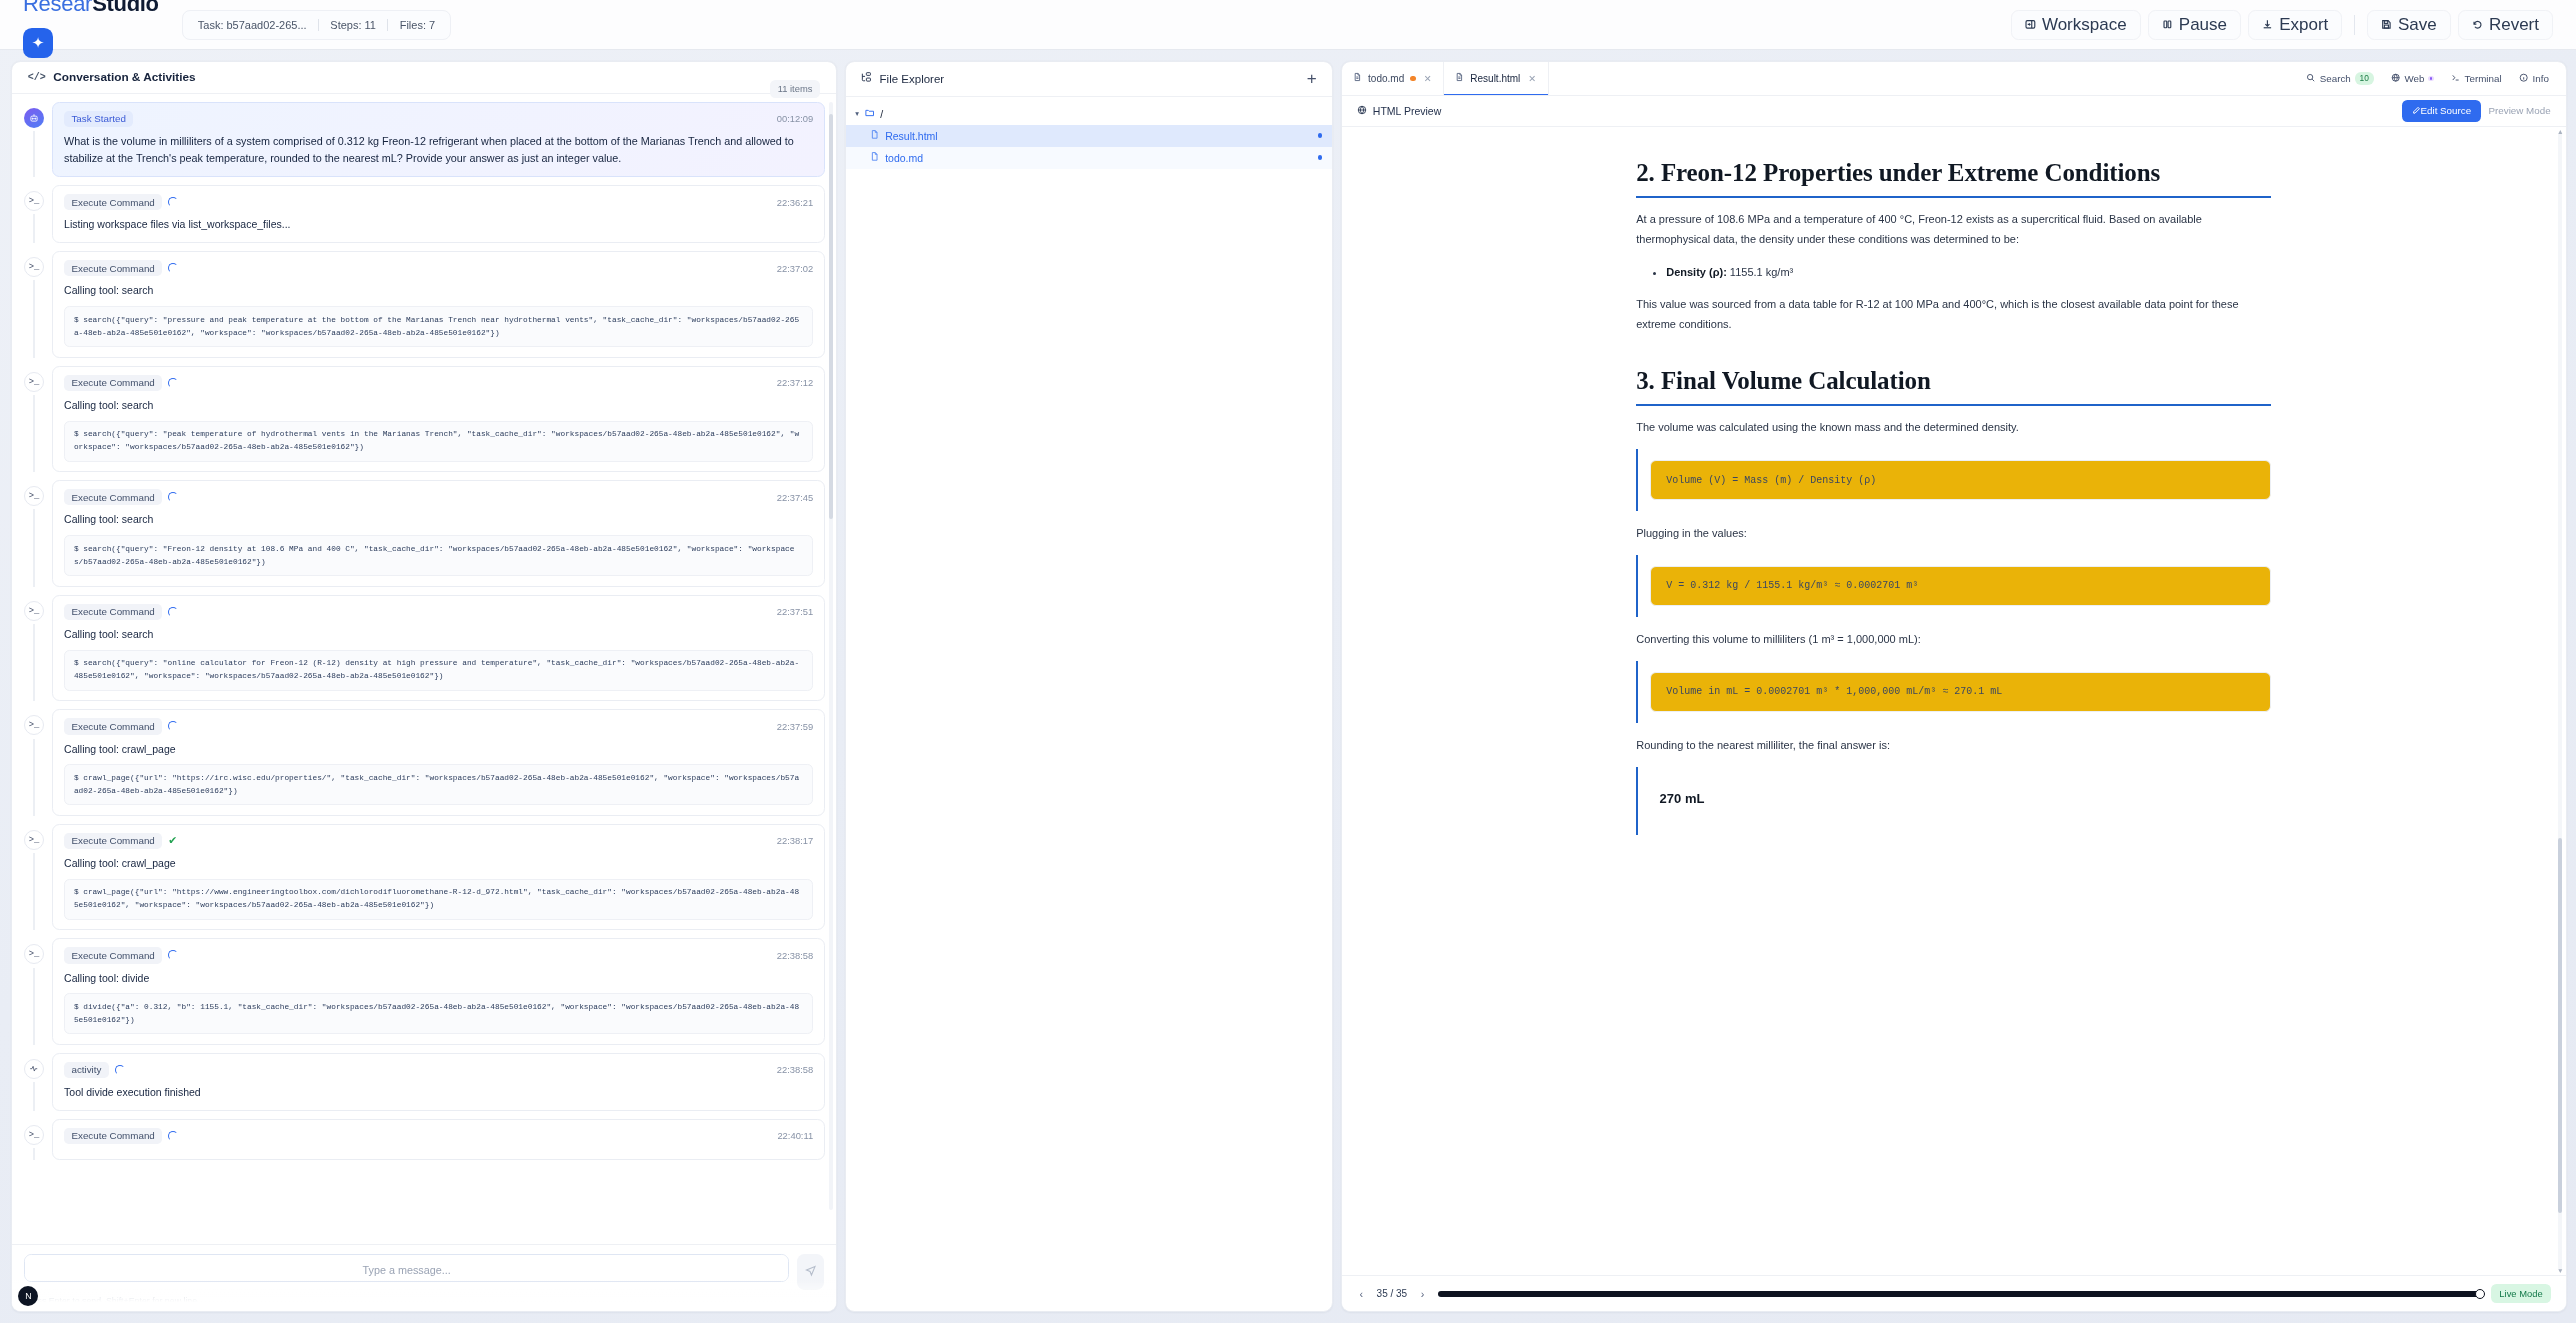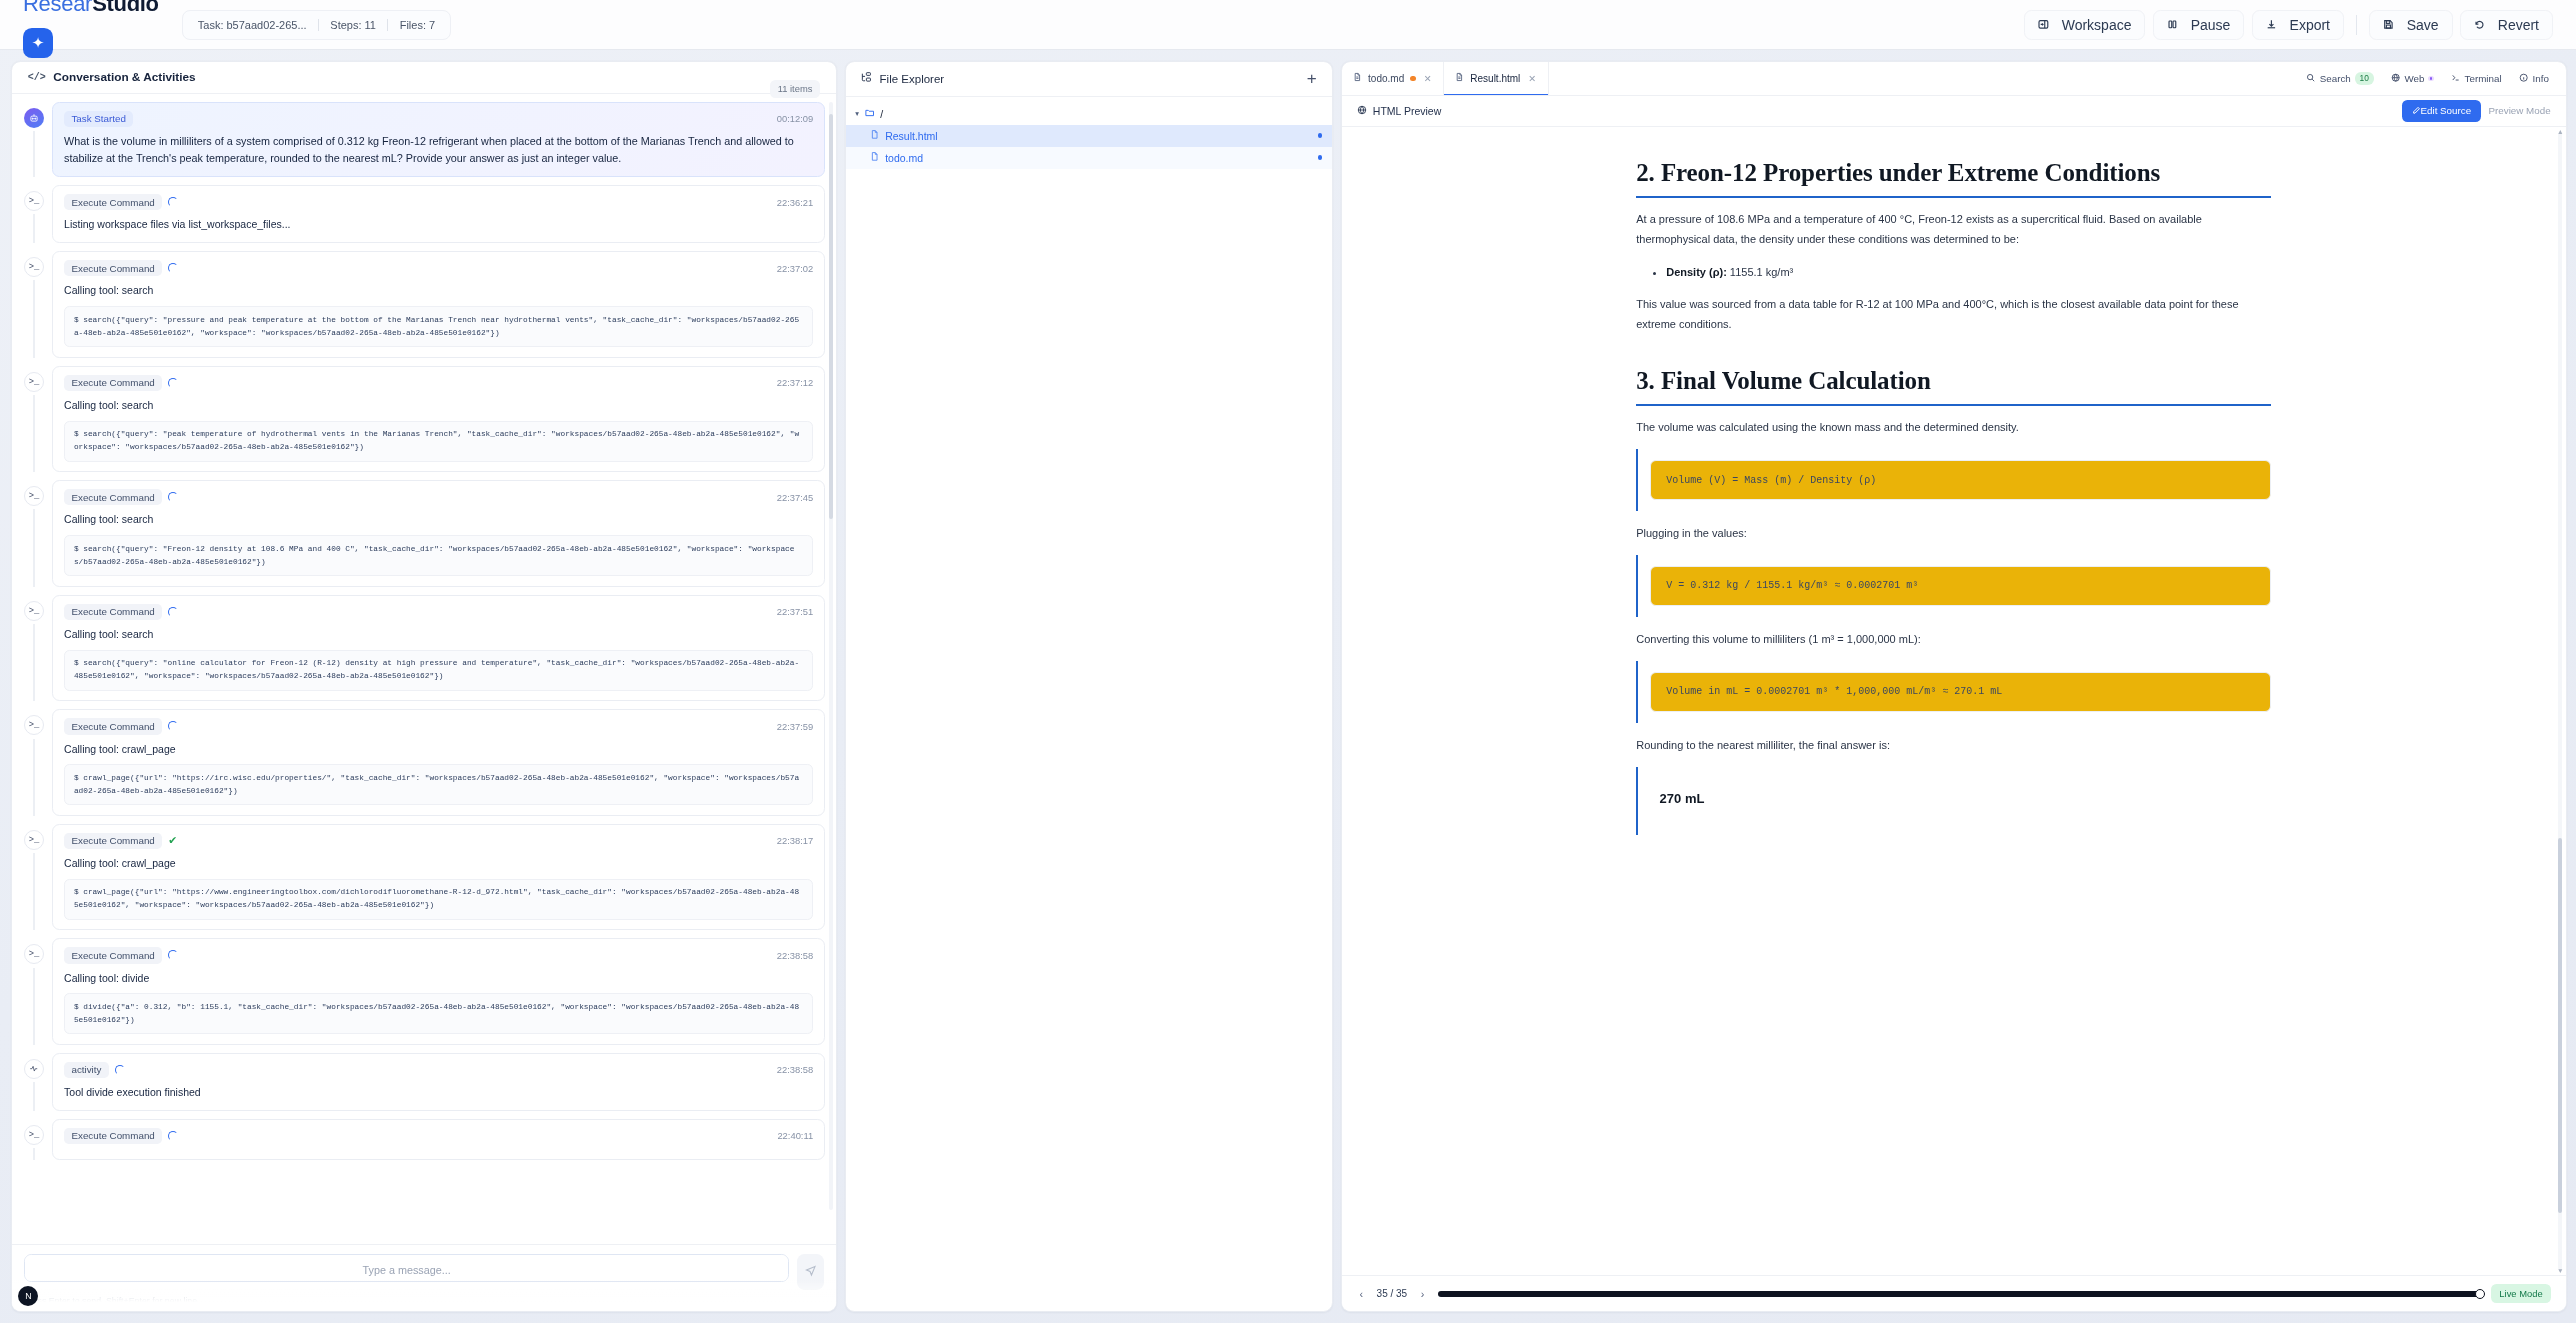--- a/index.html
+++ b/index.html
@@ -36,22 +36,22 @@
     background: #fbfcfe; border: 0.7px solid #eef0f5; border-radius: 8px;
     height: 30px; display: flex; align-items: center;
     padding: 0 15px; gap: 11.5px;
     font-size: 11px; color: #4a5568;
   }
   .taskchip .sep { width: 0.7px; height: 12px; background: #dfe3ea; }
   .topbar-right { margin-left: auto; display: flex; align-items: center; gap: 7.4px; }
   .tbtn {
     height: 30px; border-radius: 7.4px; background: #fbfcfe;
     border: 0.7px solid #f0f2f6;
-    display: flex; align-items: center; gap: 13px;
-    padding: 0 13px; font-size: 14px; color: #2c3a52; cursor: pointer;
+    display: flex; align-items: center; gap: 6px;
+    padding: 0 13px; font-size: 17px; color: #2c3a52; cursor: pointer;
   }
   .tbtn svg { width: 10.8px; height: 10.8px; stroke: #2c3a52; fill: none; stroke-width: 1.7; }
   .vsep { width: 0.7px; height: 20px; background: #e3e7ee; margin: 0 4.7px; }
 
   
   .workspace {
     display: flex;
     height: calc(100% - 50px);
     padding: 10.8px 9.4px 10.8px 10.8px;
     gap: 8px;

